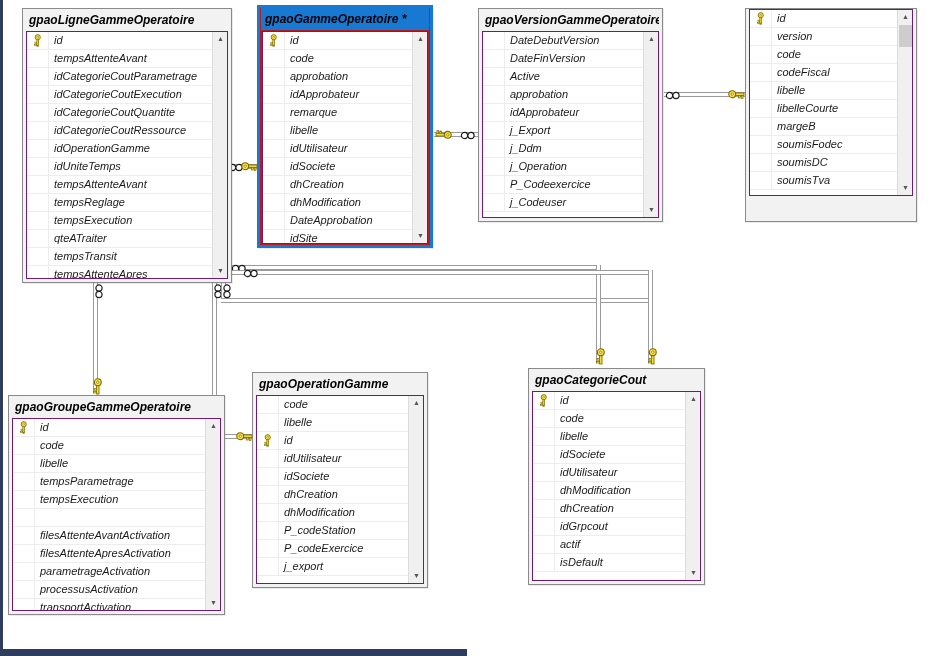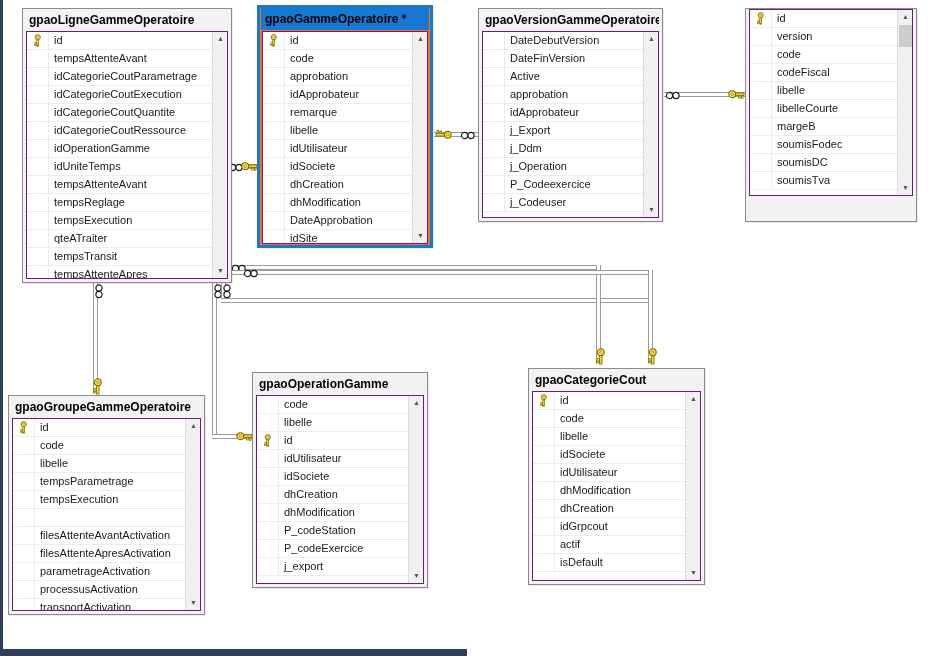--- a/index.html
+++ b/index.html
@@ -1,27 +1,27 @@
 <!DOCTYPE html>
 <html><head>
 <meta charset="utf-8">
 <style>
   * { margin:0; padding:0; box-sizing:border-box; }
   html,body { width:945px; height:656px; background:#fff; overflow:hidden;
               font-family:"Liberation Sans", sans-serif; }
-  #canvas { position:relative; width:945px; height:656px; background:#ffffff; }
+  #canvas { position:relative; width:945px; height:656px; background:#ffffff;font-style:italic; }
 
   
   .left-strip  { position:absolute; left:0; top:0; width:3px; height:656px; background:#2e3c5e; }
   .bottom-bar  { position:absolute; left:0; top:649px; width:467px; height:7px; background:#2e3c5e; }
 
   
   .tbl { position:absolute; background:#f2f2f2; border:1px solid #8a8a8a;
          padding:0 3px 3px 3px; box-shadow:1px 1px 0 rgba(0,0,0,0.08); }
-  .tbl.selected { background:#f97316; border:3px solid #1779d2; padding:0 2px 2px 2px; }
+  .tbl.selected { background:#b91c1c; border:3px solid #1779d2; padding:0 2px 2px 2px; }
   .tbl-title { height:22px; line-height:22px; font-size:12px; font-weight:bold;
                color:#000; padding-left:3px; white-space:nowrap; overflow:hidden; }
   .tbl.selected .tbl-title { background:#1779d2; margin:0 -1px 1px -1px; padding-left:4px; }
   .rows { position:relative; background:#fff; border:1px solid #701a75; overflow:hidden; }
   .row { display:flex; height:18px; line-height:17px; border-bottom:1px solid #ededed;
          font-size:11px; color:#1a1a1a; }
   .gut { width:22px; flex:0 0 22px; border-right:1px solid #ececec;
          display:flex; align-items:center; justify-content:center; }
   .fname { padding-left:5px; white-space:nowrap; overflow:hidden; flex:1 1 auto; }
   .pk-ic { display:inline-block; transform:rotate(90deg); line-height:0; }
@@ -32,21 +32,21 @@
   .sb-btn { position:absolute; left:0; width:15px; height:14px; text-align:center;
             font-size:7px; line-height:14px; color:#555; background:#f0f0f0; }
   .sb-up { top:0; } .sb-dn { bottom:0; }
   .sb-thumb { position:absolute; left:1px; width:13px; background:#cdcdcd; }
 
   
   #t-ligne     { left:22px;  top:8px;   width:210px; height:275px; }
   #t-gamme     { left:257px; top:5px;   width:176px; height:243px; }
   #t-version   { left:478px; top:8px;   width:185px; height:214px; }
   #t-article   { left:745px; top:8px;   width:172px; height:214px; }
-  #t-groupe    { left:8px;   top:395px; width:197px; height:220px; }
+  #t-groupe    { left:8px;   top:395px; width:217px; height:220px; }
   #t-operation { left:252px; top:372px; width:176px; height:216px; }
   #t-categorie { left:528px; top:368px; width:177px; height:217px; }
 
   
   .conn { position:absolute; background:#fff; }
   .conn.h { height:5px; border-top:1px solid #9b9b9b; border-bottom:1px solid #9b9b9b; }
   .conn.v { width:5px;  border-left:1px solid #9b9b9b; border-right:1px solid #9b9b9b; }
   .ic { position:absolute; line-height:0; }
   .rot90  { transform:rotate(90deg); transform-origin:center; }
   .rot180 { transform:rotate(180deg); transform-origin:center; }

